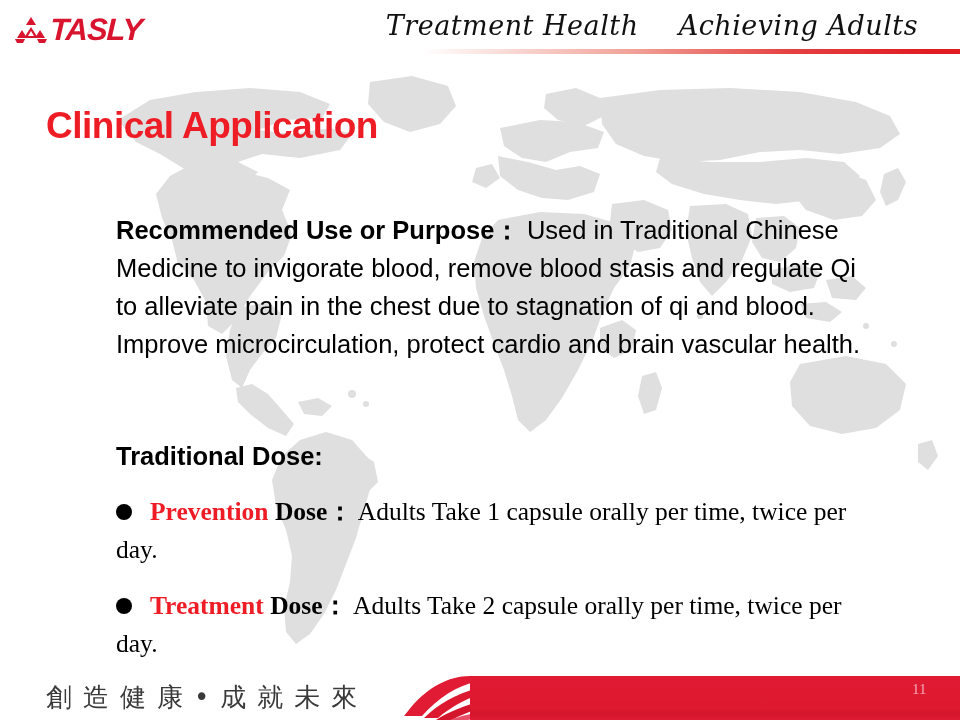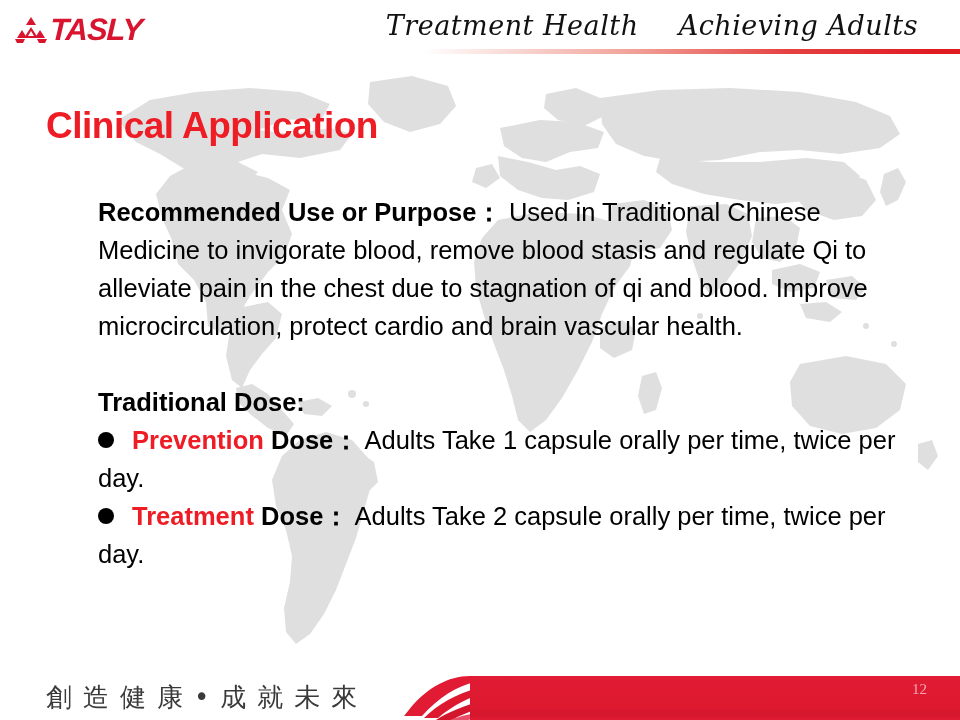--- a/index.html
+++ b/index.html
@@ -109,27 +109,28 @@
     position: absolute;
     left: 98px;
     top: 193px;
     width: 800px;
     z-index: 4;
     font-family: "Liberation Sans", sans-serif;
     font-size: 25.5px;
     line-height: 38px;
     color: #000000;
   }
-  #body-copy p { margin: 0; }
+  #body-copy p { margin: 18px; }
   .para-gap { height: 38px; }
   .b { font-weight: bold; }
   .red { color: #EE1C25; font-weight: bold; }
   .bullet-line {
     position: relative;
     padding-left: 0;
+    font-family: Liberation Serif, serif;
   }
   .bullet-dot {
     display: inline-block;
     width: 16px;
     height: 16px;
     border-radius: 50%;
     background: #000000;
     vertical-align: middle;
     position: relative;
     top: -2px;
@@ -310,16 +311,16 @@
       <path d="M110 4 L72 4 C50 4 30 16 14 34 L6 44 L24 44 C40 26 58 14 78 10 L110 10 Z" fill="#E01B33"></path>
       <path d="M110 14 L80 16 C58 22 40 32 26 46 L40 46 C54 34 72 24 92 20 L110 20 Z" fill="#DD1930"></path>
       <path d="M110 24 L86 28 C66 34 50 40 38 48 L54 48 C68 40 86 34 104 31 L110 30 Z" fill="#D4162C"></path>
       <path d="M110 34 L92 38 C76 41 62 44 52 48 L70 48 C84 44 98 41 110 40 Z" fill="#E8506A"></path>
     </svg>
 
     <div id="footer-band"></div>
 
     <div id="footer-cn">創造健康•成就未來</div>
 
-    <div id="page-number">12</div>
+    <div id="page-number">11</div>
   </div>
 
 </div>
 
 </body></html>

